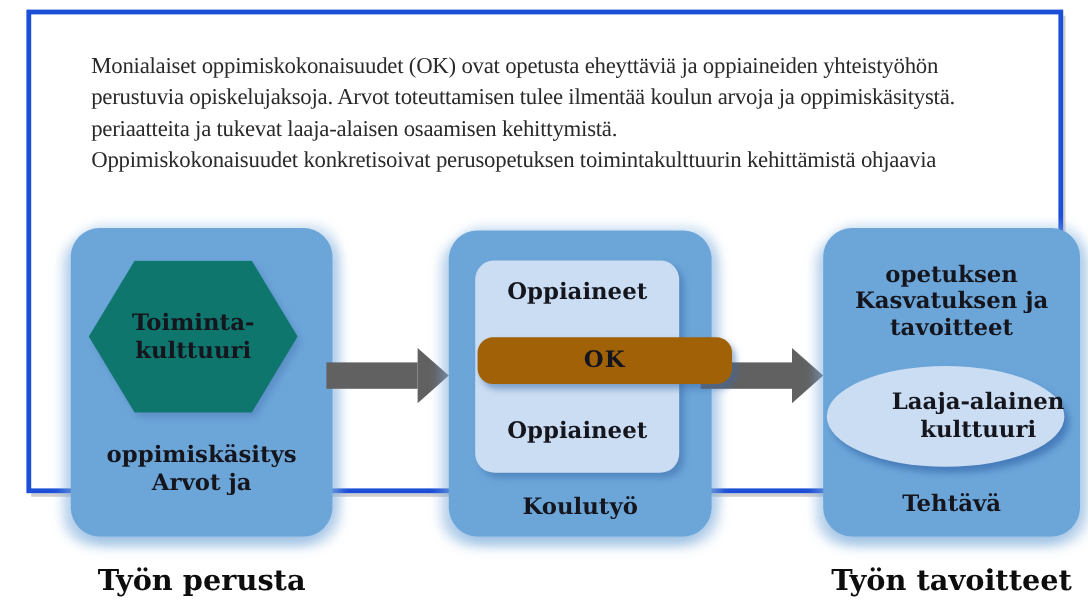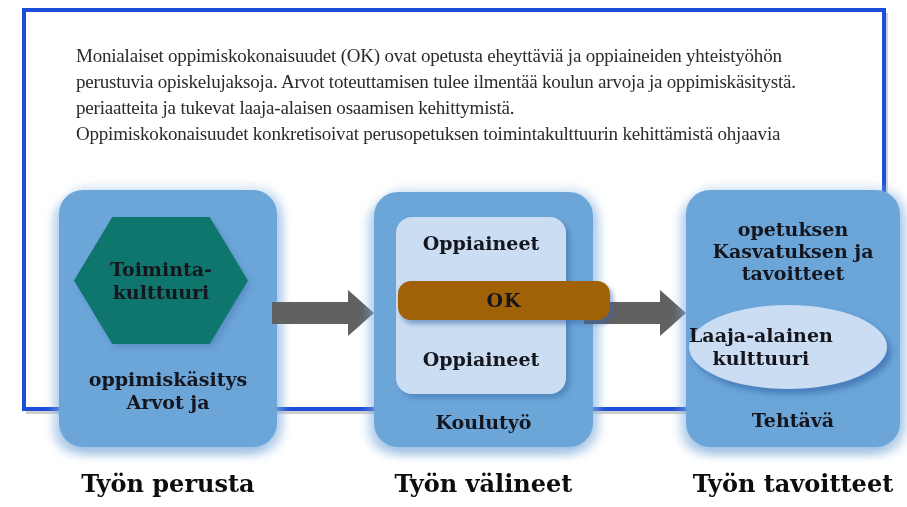--- a/index.html
+++ b/index.html
@@ -97,21 +97,21 @@
   
   .p3-heading { position: absolute; left: 0; width: 100%; top: 28px; line-height: 22px; }
   .ellipse {
     position: absolute;
     left: 3px; top: 115px;
     width: 198px; height: 84px;
     background: #CADDF2;
     border-radius: 50%;
     box-shadow: 4px 5px 6px rgba(40,90,160,0.55);
     display: flex; flex-direction: column;
-    align-items: flex-start; justify-content: center;
+    align-items: flex-end; justify-content: center;
   }
   .p3-footer { position: absolute; left: 0; width: 100%; top: 219px; }
   
   .caption {
     position: absolute;
     top: 457px;
     font-weight: bold;
     font-size: 24px;
     color: #0d0d0d;
     text-align: center;
@@ -172,21 +172,20 @@
 
   <div class="panel panel-2">
     <div class="subjects-card"></div>
     <div class="subject-top bold-label">Oppiaineet</div>
     <div class="ok-band">
       <div class="bold-label">OK</div>
     </div>
     <div class="subject-bottom bold-label">Oppiaineet</div>
     <div class="p2-footer bold-label">Koulutyö</div>
   </div>
-  <div class="caption cap-2">Työn välineet</div>
 
   <div>
     <div class="arrow-shaft shaft-2"></div>
     <div class="arrow-head head-2"></div>
   </div>
 
   <div class="panel panel-3">
     <div class="p3-heading bold-label">
       <div>opetuksen</div>
       <div>Kasvatuksen ja</div>

